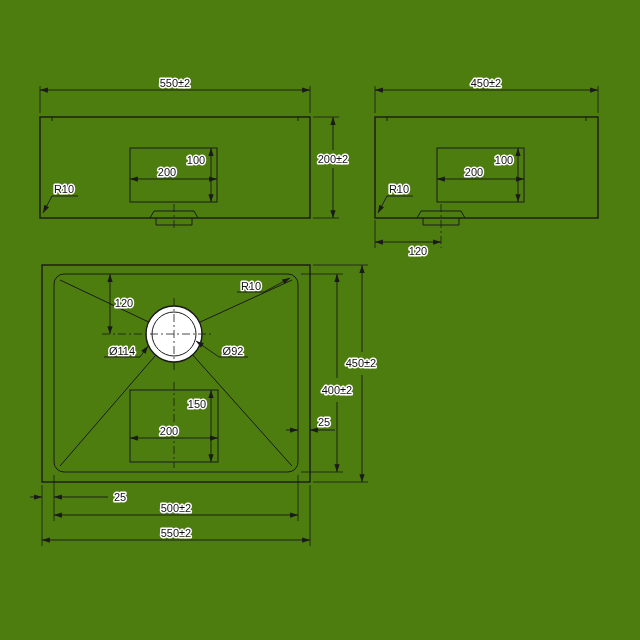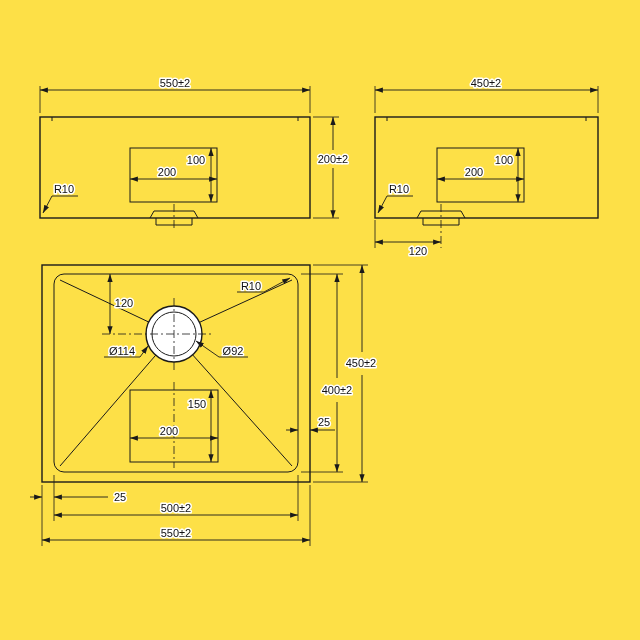--- a/index.html
+++ b/index.html
@@ -1,16 +1,16 @@
 <!DOCTYPE html>
 <html><head>
 <meta charset="utf-8">
 <style>
   html,body{margin:0;padding:0;background:#ffffff;}
-  .stage{width:640px;height:640px;background:#fde047;position:relative;overflow:hidden;}
+  .stage{width:640px;height:640px;background:#4d7c0f;position:relative;overflow:hidden;}
   svg{display:block;}
   .obj{stroke:#1a1a1a;stroke-width:1.4;fill:none;}
   .thin{stroke:#1a1a1a;stroke-width:1;fill:none;}
   .dim{stroke:#1a1a1a;stroke-width:0.9;fill:none;}
   .ext{stroke:#1a1a1a;stroke-width:0.8;fill:none;}
   .cl{stroke:#1a1a1a;stroke-width:0.8;fill:none;stroke-dasharray:8 3 2 3;}
   .white-fill{fill:#ffffff;}
   text.lbl{
     font-family:"Liberation Sans", sans-serif;
     font-size:11px;

